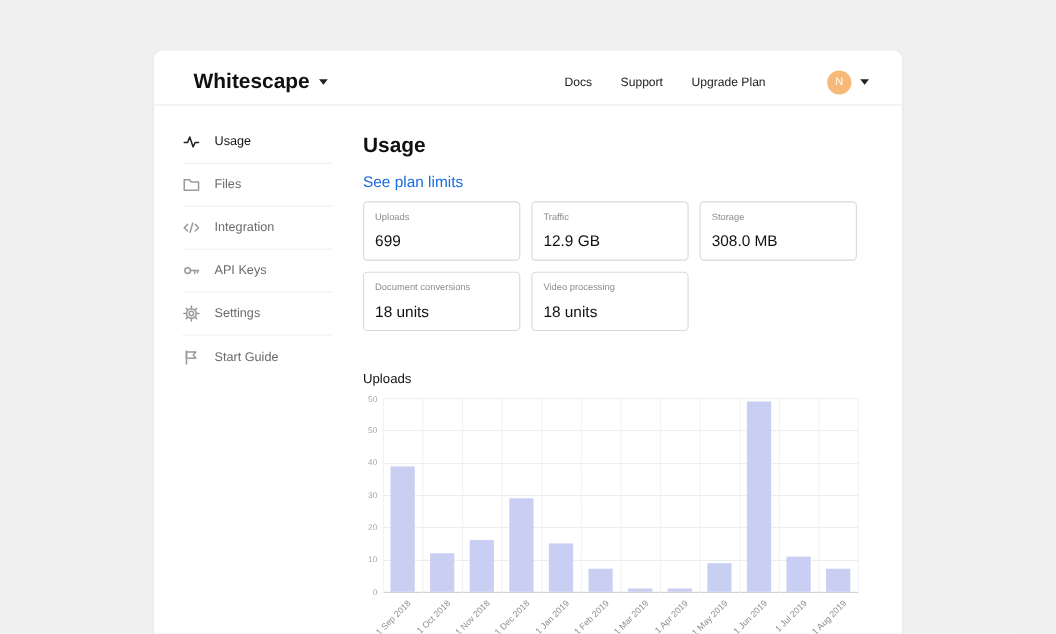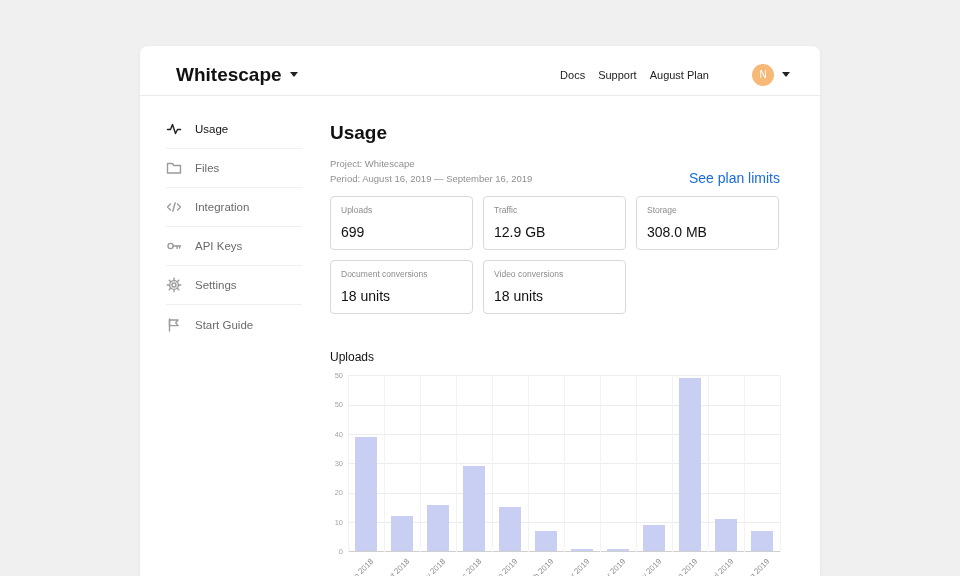--- a/index.html
+++ b/index.html
@@ -10,21 +10,21 @@
           background:#ffffff; border-radius:8px 8px 0 0;
           box-shadow:0 1px 4px rgba(0,0,0,.05); overflow:hidden; }
 
   
   .topbar { height:50px; display:flex; align-items:center;
             padding:8px 30px 0 36px; border-bottom:1px solid #ebebeb; }
   .logo { font-size:19px; font-weight:700; color:#111; display:flex;
           align-items:center; gap:8px; cursor:pointer; }
   .caret { width:0; height:0; border-left:4px solid transparent;
            border-right:4px solid transparent; border-top:5px solid #222; }
-  .topnav { margin-left:auto; display:flex; align-items:center; gap:13px; }
+  .topnav { margin-left:auto; display:flex; align-items:center; gap:26px; }
   .topnav a { font-size:11px; color:#222; text-decoration:none; cursor:pointer; }
   .avatar-group { display:flex; align-items:center; gap:8px; margin-left:30px; cursor:pointer; }
   .avatar { width:22px; height:22px; border-radius:50%; background:#f7b977;
             color:#fff; font-size:10px; display:flex; align-items:center; justify-content:center; }
 
   
   .content { display:flex; height:480px;justify-content:flex-end; }
   .sidebar { width:162px; padding:14px 0 0 26px; }
   .side-item { display:flex; align-items:center; gap:13px; height:39px;
                border-bottom:1px solid #efefef; cursor:pointer; }
@@ -71,21 +71,21 @@
 <div class="card">
 
   <div class="topbar">
     <div class="logo">
       <span>Whitescape</span>
       <span class="caret"></span>
     </div>
     <div class="topnav">
       <a>Docs</a>
       <a>Support</a>
-      <a>August Plan</a>
+      <a>Upgrade Plan</a>
       <div class="avatar-group">
         <div class="avatar">N</div>
         <span class="caret"></span>
       </div>
     </div>
   </div>
 
   <div class="content">
 
     <div class="sidebar">
@@ -139,24 +139,20 @@
           <path d="M3.5 3h8.5l-2.3 2.8 2.3 2.8H3.5z"></path>
         </svg>
         <span class="lbl">Start Guide</span>
       </div>
     </div>
 
     <div class="main">
       <div class="page-title">Usage</div>
 
       <div class="meta-row">
-        <div class="meta">
-          <div>Project: Whitescape</div>
-          <div>Period: August 16, 2019 — September 16, 2019</div>
-        </div>
         <a class="plan-link">See plan limits</a>
       </div>
 
       <div class="stats">
         <div class="stat-card">
           <div class="stat-label">Uploads</div>
           <div class="stat-value">699</div>
         </div>
         <div class="stat-card">
           <div class="stat-label">Traffic</div>
@@ -164,21 +160,21 @@
         </div>
         <div class="stat-card">
           <div class="stat-label">Storage</div>
           <div class="stat-value">308.0 MB</div>
         </div>
         <div class="stat-card">
           <div class="stat-label">Document conversions</div>
           <div class="stat-value">18 units</div>
         </div>
         <div class="stat-card">
-          <div class="stat-label">Video conversions</div>
+          <div class="stat-label">Video processing</div>
           <div class="stat-value">18 units</div>
         </div>
       </div>
 
       <div class="chart-section">
         <div class="chart-title">Uploads</div>
         <div class="chart">
           <div class="y-axis">
               <span class="y-tick" style="bottom: calc(0% - 3px);">0</span>
               <span class="y-tick" style="bottom: calc(16.6667% - 3px);">10</span>

